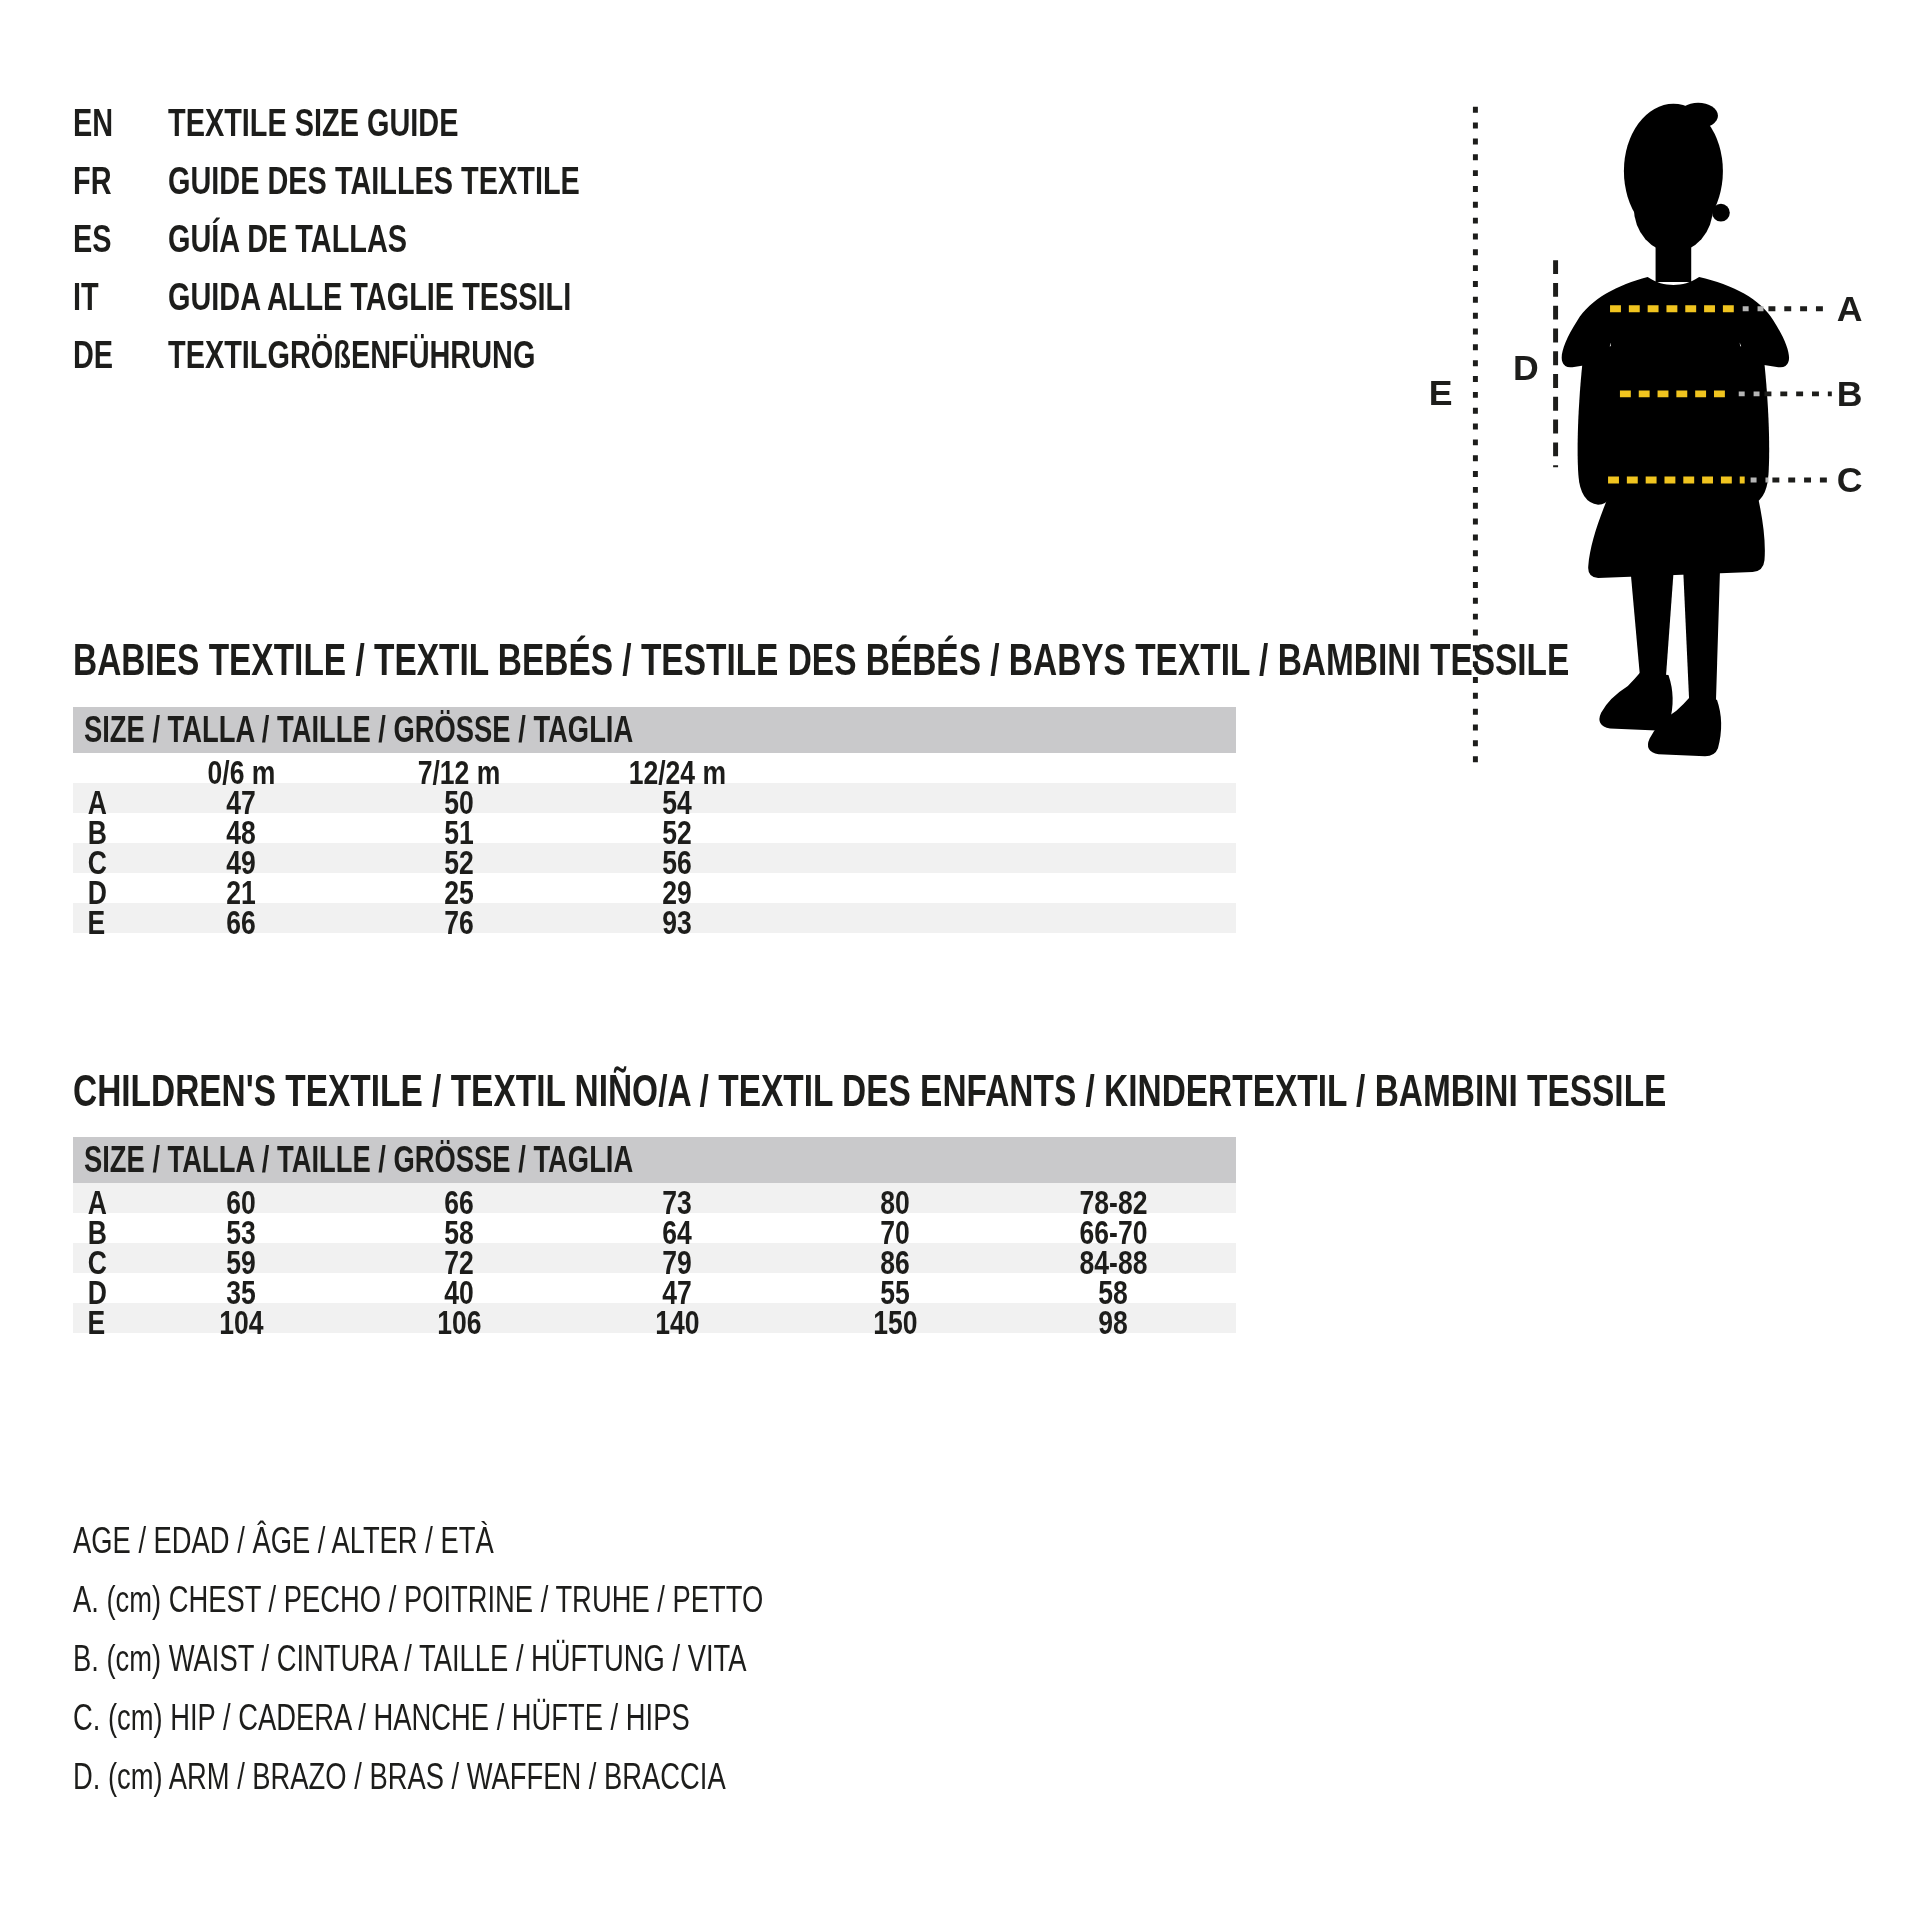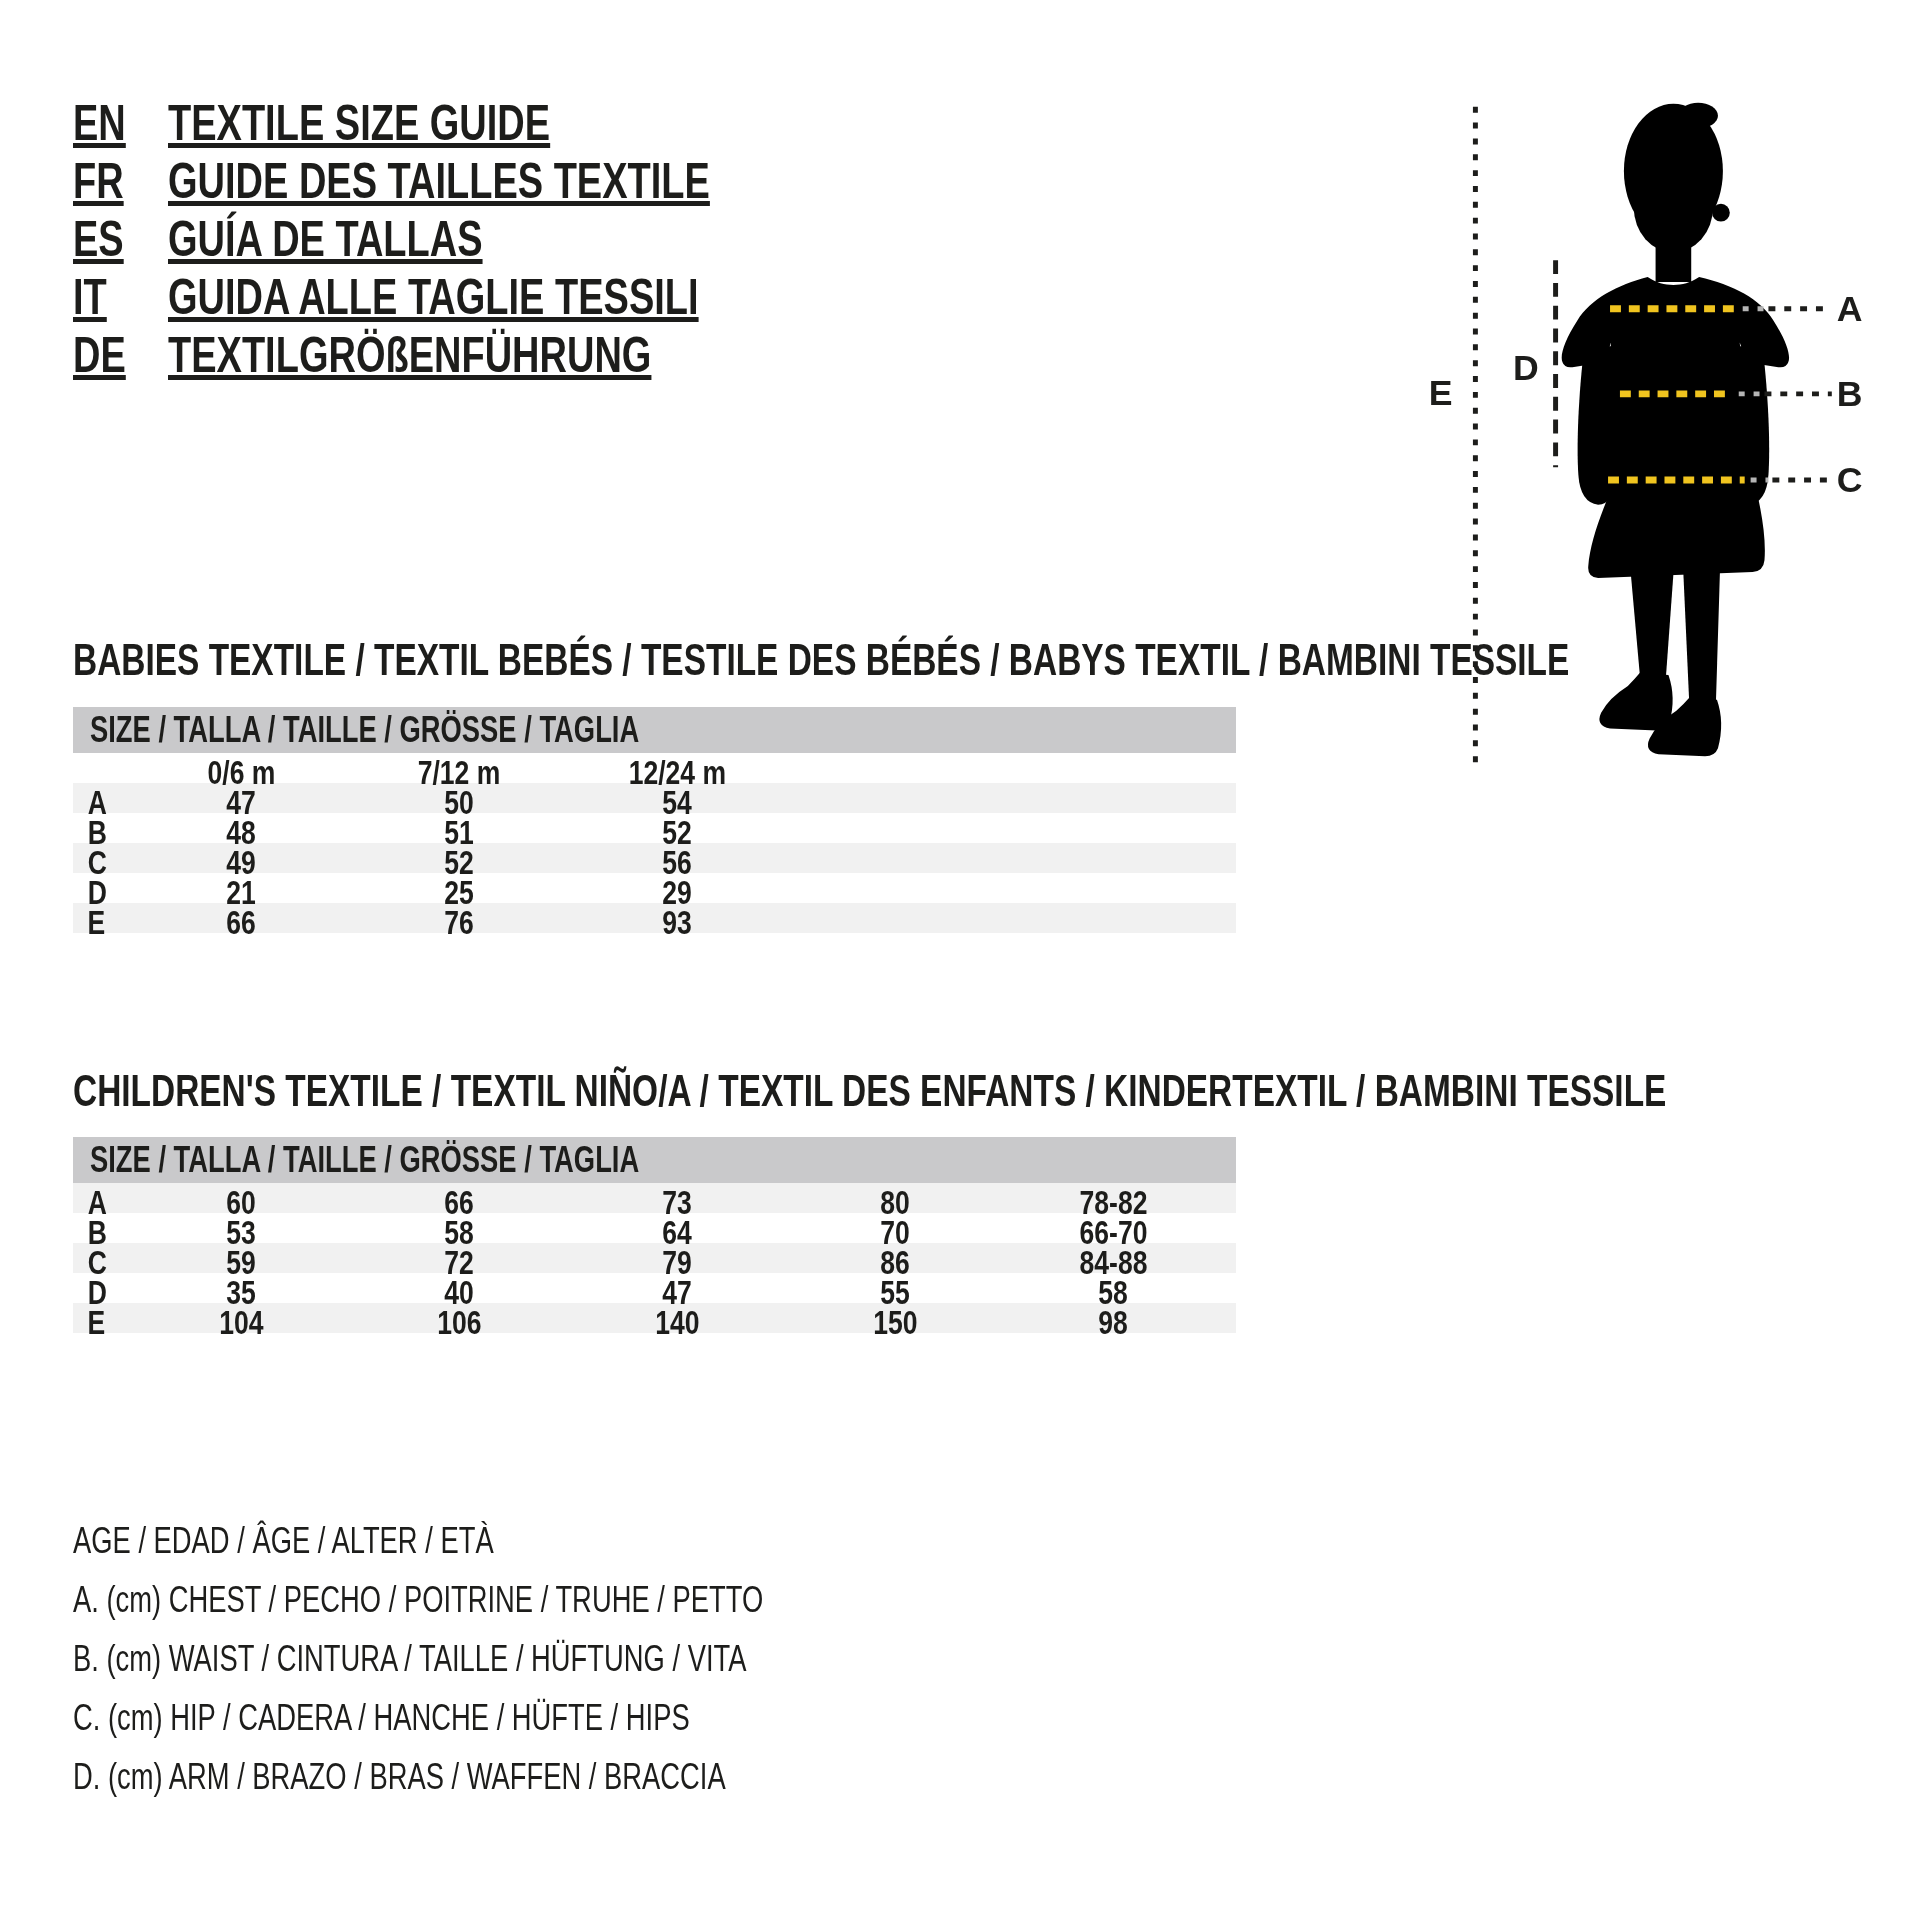--- a/index.html
+++ b/index.html
@@ -4,34 +4,34 @@
 <style>
   html,body{margin:0;padding:0;background:#ffffff;}
   body{width:1927px;height:1927px;font-family:"Liberation Sans","DejaVu Sans",sans-serif;color:#1d1d1b;}
   .page{position:relative;width:1927px;height:1927px;background:#fff;overflow:hidden;}
 
   
   .cond{display:inline-block;transform:scaleX(.76);transform-origin:0 50%;white-space:nowrap;}
   .condc{display:inline-block;transform:scaleX(.78);transform-origin:50% 50%;white-space:nowrap;}
 
   
-  .lang{position:absolute;left:73px;top:94px;font-weight:bold;font-size:50px;text-decoration:underline;}
+  .lang{position:absolute;left:73px;top:94px;font-weight:bold;font-size:38px;}
   .lang-row{display:flex;height:58px;align-items:center;}
   .lang-code{display:inline-block;width:95px;flex:0 0 95px;transform:scaleX(.76);transform-origin:0 50%;}
 
   
   .sec-heading{position:absolute;left:73px;font-weight:bold;font-size:44px;line-height:40px;white-space:nowrap;}
   .sec-heading.babies{top:640px;}
   .sec-heading.children{top:1071px;}
 
   
   .size-table{position:absolute;left:73px;width:1163px;font-weight:bold;font-size:34px;}
   .size-table.babies{top:707px;}
   .size-table.children{top:1137px;}
-  .t-bar{height:46px;background:#c9c9cb;display:flex;align-items:center;padding-left:17px;font-size:36px;}
+  .t-bar{height:46px;background:#c9c9cb;display:flex;align-items:center;padding-left:11px;font-size:36px;}
   .t-row{display:grid;grid-template-columns:59px 218px 218px 218px 218px 218px;height:30px;align-items:center;}
   .t-row .lbl{padding-left:12px;text-align:left;}
   .t-cell{text-align:center;}
   .stripe{background:#f1f1f1;}
 
   
   .legend{position:absolute;left:73px;top:1511px;font-weight:normal;font-size:36px;}
   .legend-row{height:59px;display:flex;align-items:center;white-space:nowrap;}
 
   

